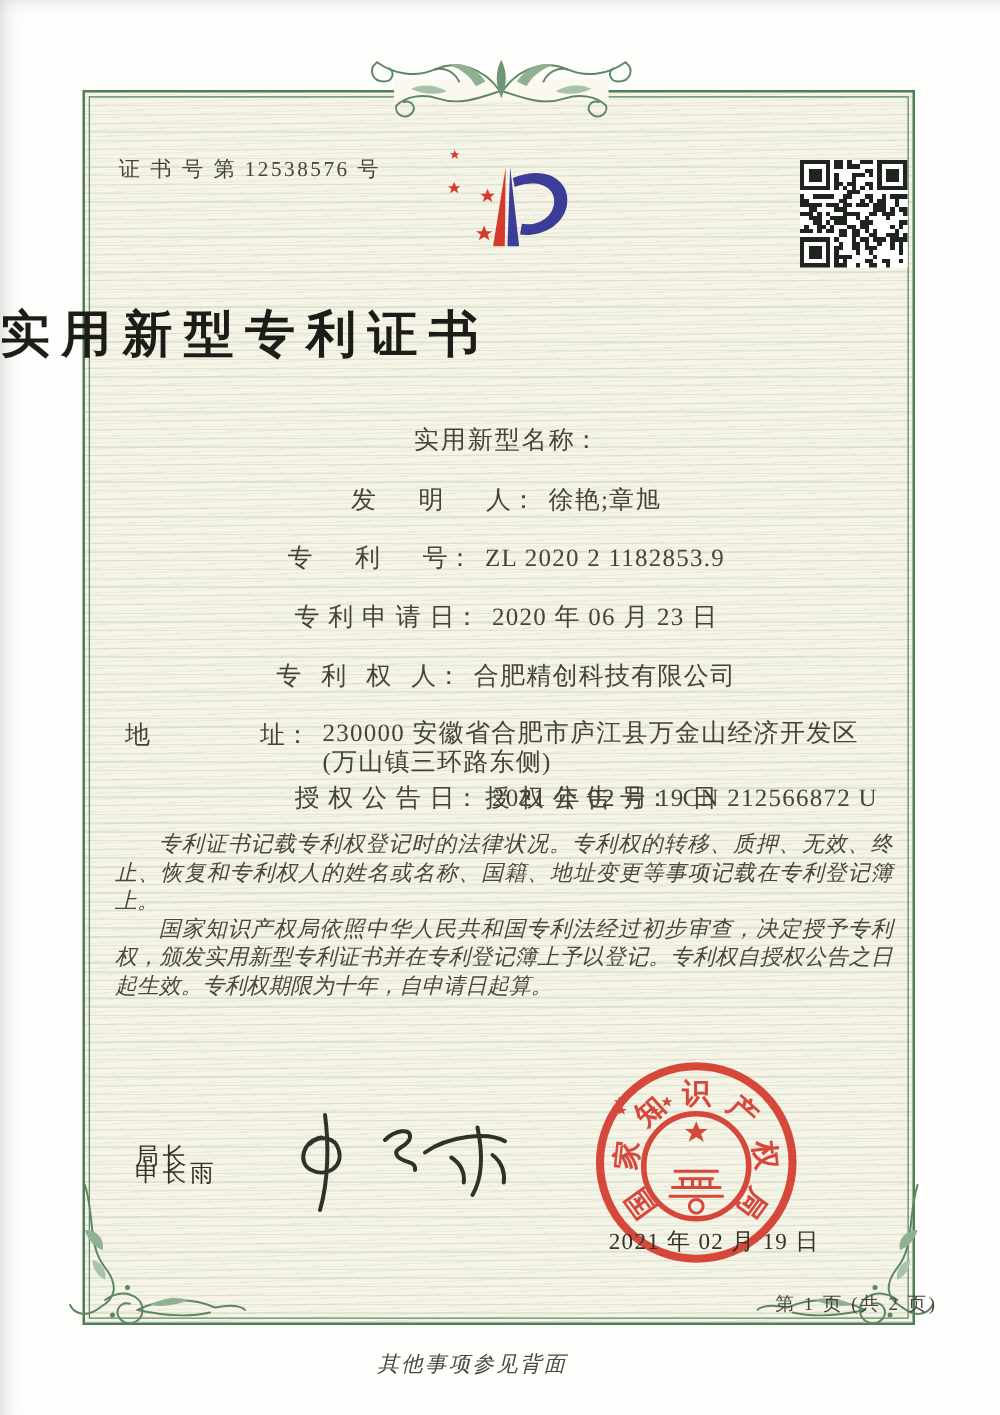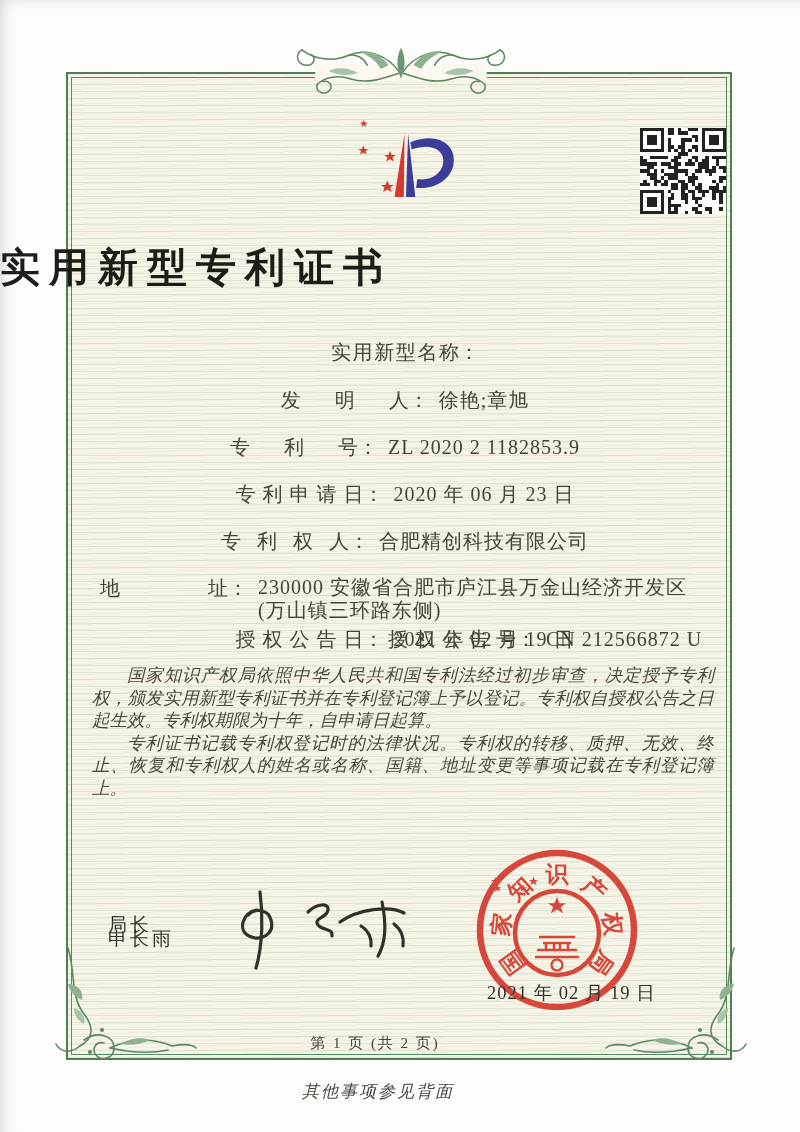--- a/index.html
+++ b/index.html
@@ -41,21 +41,21 @@
   .grant-row{position:relative;}
   .body-text{
     position:absolute;left:92px;top:664px;width:622px;
     font-size:17.5px;line-height:22.6px;text-align:justify;color:#4a483e;
   }
   .body-text p{margin:0;text-indent:2em;font-style:italic;}
   .director{position:absolute;left:108px;font-size:19px;letter-spacing:3px;color:#33312a;}
   .sig{position:absolute;left:212px;top:882px;width:215px;height:92px;}
   .seal{position:absolute;left:472px;top:845px;width:170px;height:170px;opacity:.92;}
   .seal-date{position:absolute;left:487px;top:980px;font-size:18.5px;letter-spacing:1px;color:#33312a;z-index:5;}
-  .page-info{position:absolute;left:0;width:750px;top:1034px;text-align:center;font-size:15px;letter-spacing:2px;color:#45433a;}
+  .page-info{position:absolute;left:0;width:750px;top:1034px;text-align:right;font-size:15px;letter-spacing:2px;color:#45433a;}
   .back-note{position:absolute;left:0;width:756px;top:1080px;text-align:center;font-size:17px;letter-spacing:2px;color:#4a483e;font-style:italic;}
 </style>
 </head>
 <body>
 
 <div class="page">
 
   <div class="frame"></div>
 
   <svg class="orn" style="left:288px;top:44px;width:226px;height:54px;" viewBox="0 0 230 56">
@@ -98,20 +98,23 @@
       <path d="M60,104 C80,94 104,94 122,102 C142,98 146,104 146,104"></path>
       <path d="M60,104 C78,108 100,110 118,106"></path>
       <path d="M18,40 c10,0 16,8 14,16 c-6,-2 -12,-8 -14,-16 Z" fill="#8fb191" stroke="none"></path>
       <path d="M24,64 c8,2 12,10 10,16 c-6,-3 -10,-9 -10,-16 Z" fill="#a9c3aa" stroke="none"></path>
       <path d="M70,100 C80,94 92,93 100,96 C92,100 80,102 70,100 Z" fill="#8fb191" stroke="none"></path>
       <circle cx="52" cy="86" r="2" fill="#5d8763" stroke="none"></circle>
       <circle cx="40" cy="108" r="2" fill="#5d8763" stroke="none"></circle>
     </g>
   </svg>
 
+  <div class="certno">
+    <span>证 书 号 第</span><span>12538576</span><span>号</span>
+  </div>
 
   <svg class="logo" viewBox="0 0 170 130">
     <g fill="#d63a2f">
       <path id="st" d="M0,-9 L2.6,-2.8 9,-2.8 3.9,1.1 6,7.3 0,3.6 -6,7.3 -3.9,1.1 -9,-2.8 -2.6,-2.8 Z" transform="translate(52,90)"></path>
       <use href="#st" transform="translate(-22,-31) scale(0.78)"></use>
       <use href="#st" transform="translate(9,-33) scale(0.9)"></use>
       <use href="#st" transform="translate(-12,-52) scale(0.6)"></use>
       <use href="#st" transform="translate(8,-62) scale(0.5)"></use>
       <path d="M76,16 L62,104 L75,104 Z"></path>
     </g>
@@ -469,22 +472,22 @@
       <span class="fcolon">：</span>
     <span class="fvalue">2021 年 02 月 19 日</span>
     <span class="pair2">
       <span class="flabel">授权公告号</span>
         <span class="fcolon">：</span>
       <span class="fvalue">CN 212566872 U</span>
     </span>
   </div>
 
   <div class="body-text">
+    <p>专利证书记载专利权登记时的法律状况。专利权的转移、质押、无效、终止、恢复和专利权人的姓名或名称、国籍、地址变更等事项记载在专利登记簿上。</p>
     <p>国家知识产权局依照中华人民共和国专利法经过初步审查，决定授予专利权，颁发实用新型专利证书并在专利登记簿上予以登记。专利权自授权公告之日起生效。专利权期限为十年，自申请日起算。</p>
-    <p>专利证书记载专利权登记时的法律状况。专利权的转移、质押、无效、终止、恢复和专利权人的姓名或名称、国籍、地址变更等事项记载在专利登记簿上。</p>
   </div>
 
   <div class="director" style="top:912px">局长</div>
   <div class="director" style="top:926px">申长雨</div>
 
   <svg class="sig" viewBox="0 0 215 92">
     <g stroke="#2f322b" stroke-width="3.2" fill="none" stroke-linecap="round" stroke-linejoin="round">
       <path d="M45,28 c-14,2 -20,20 -8,26 c12,6 26,-2 22,-16 c-3,-11 -16,-12 -23,-5"></path>
       <path d="M48,10 c3,22 3,52 -4,76"></path>
       <path d="M96,30 c8,-8 21,-10 20,-2 c-1,8 -15,8 -10,15 c5,6 15,3 14,11"></path>

